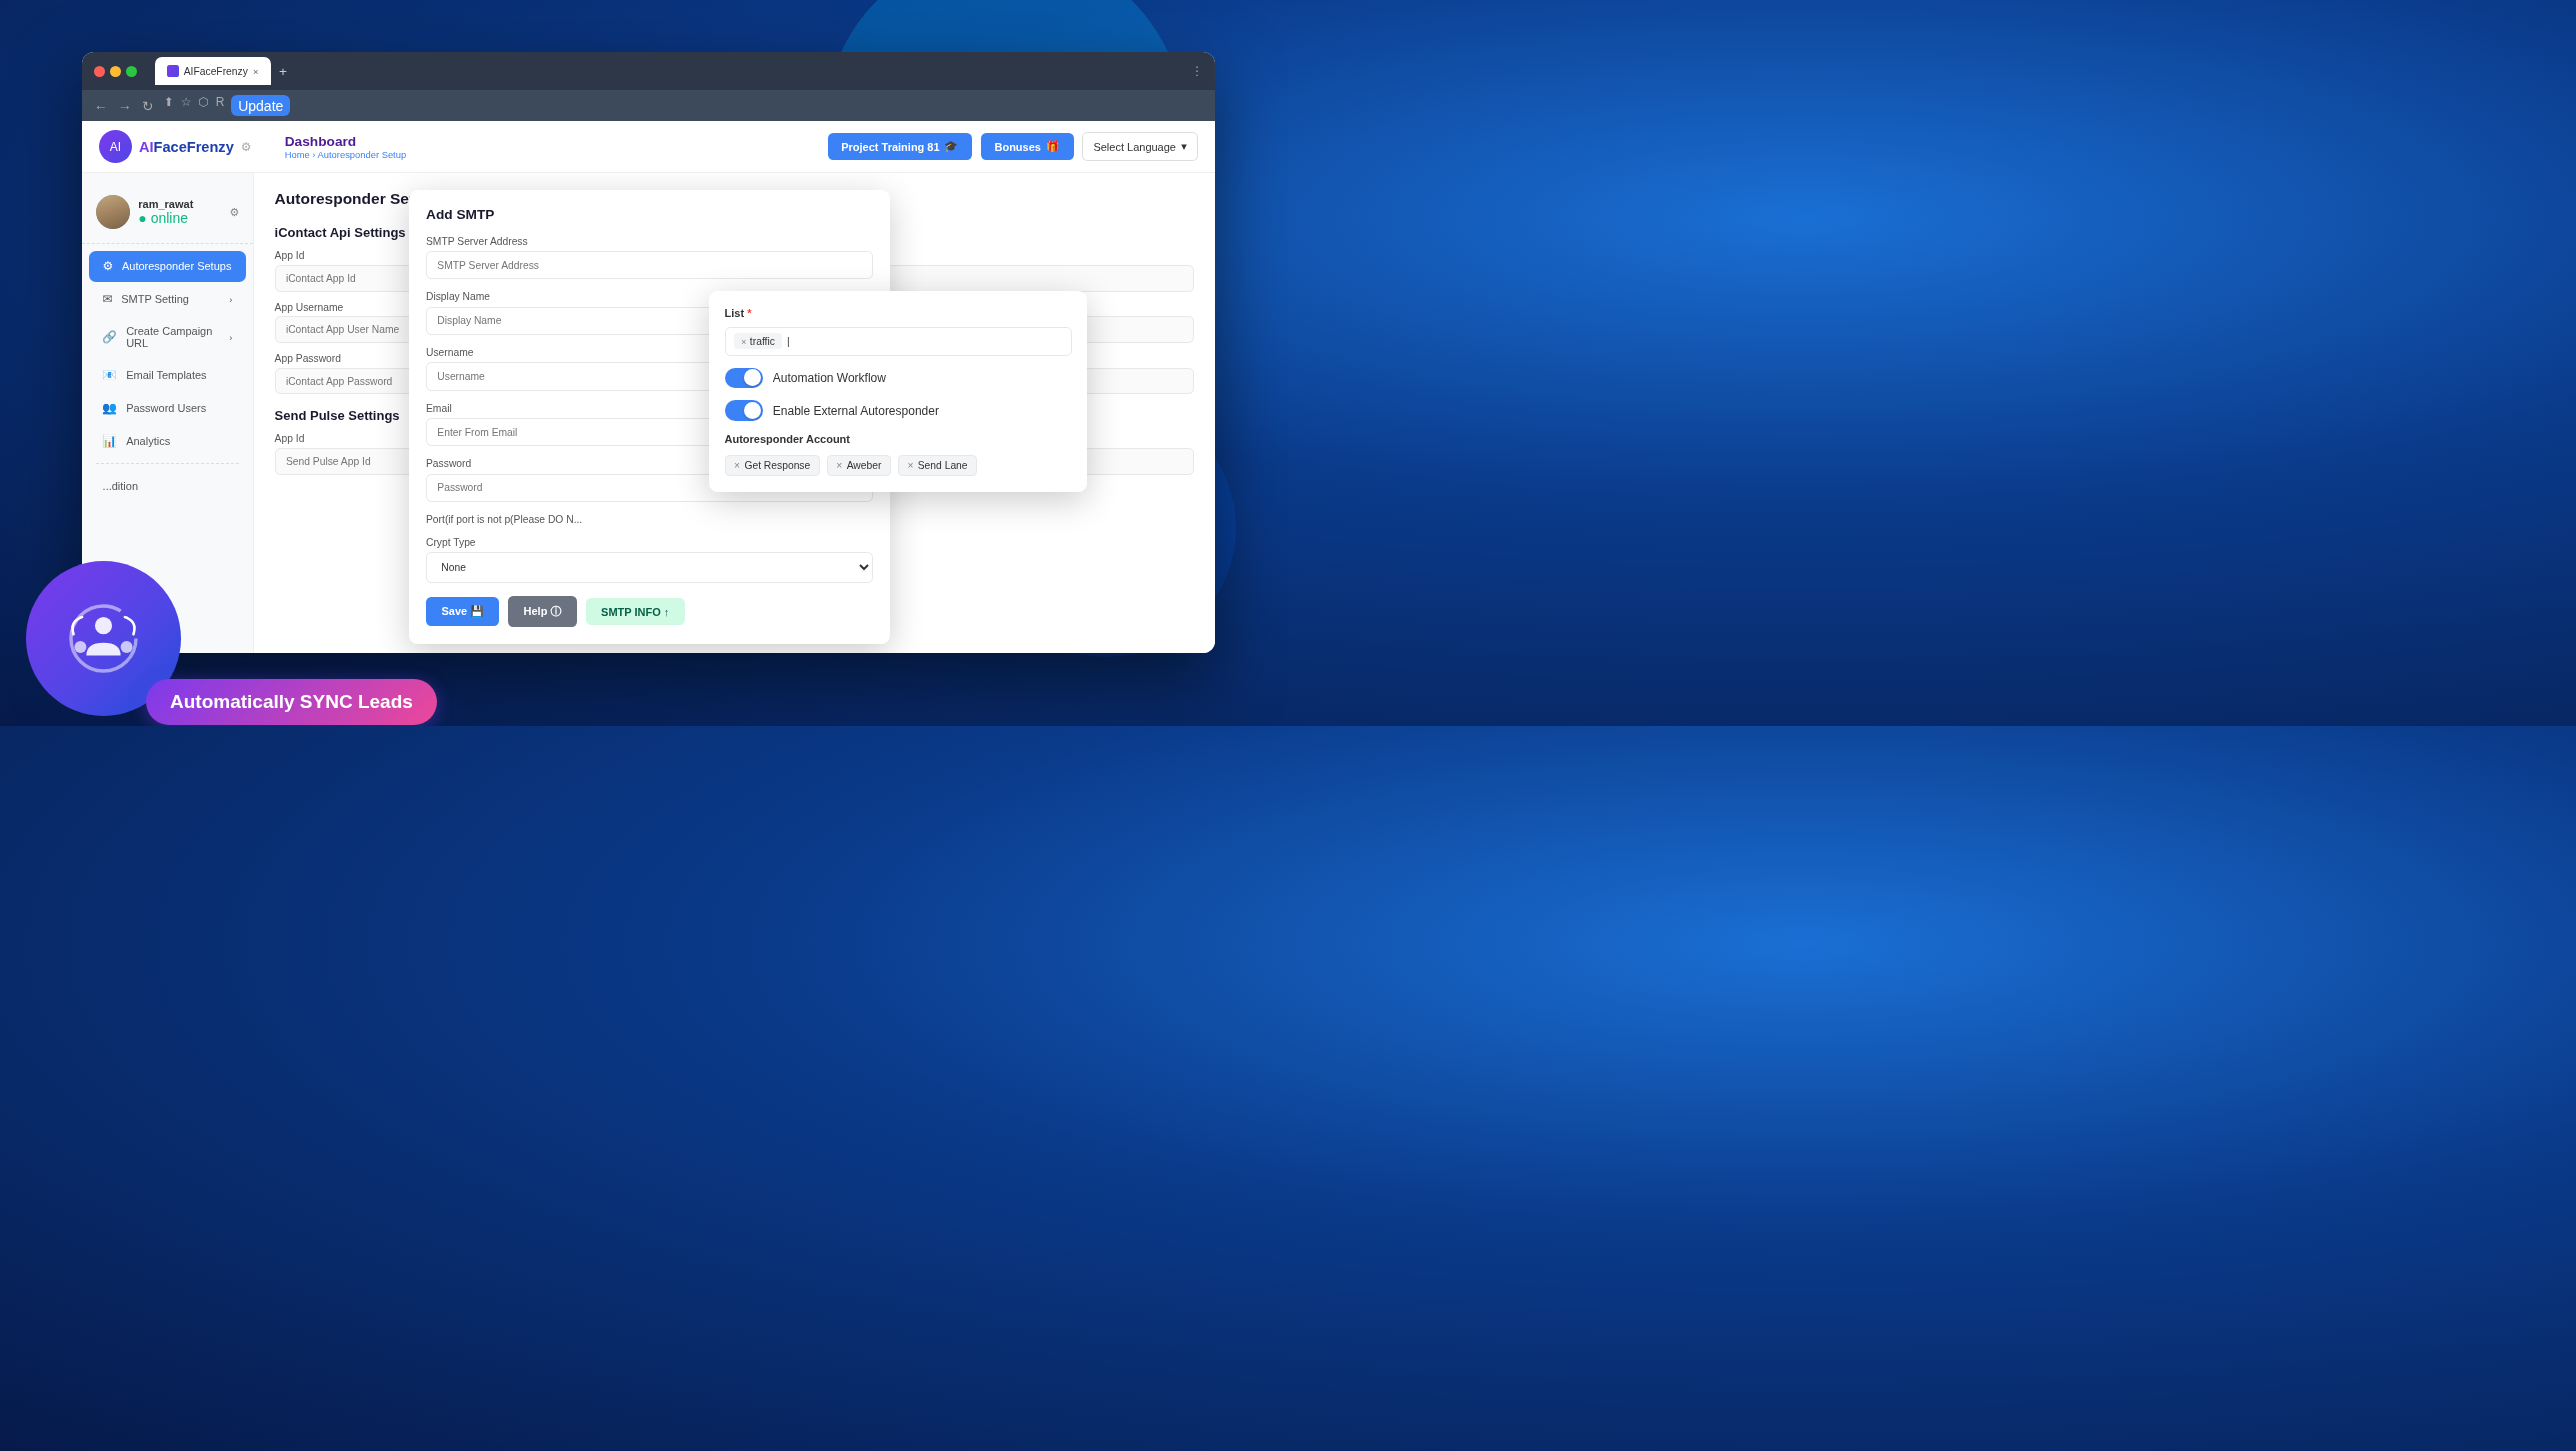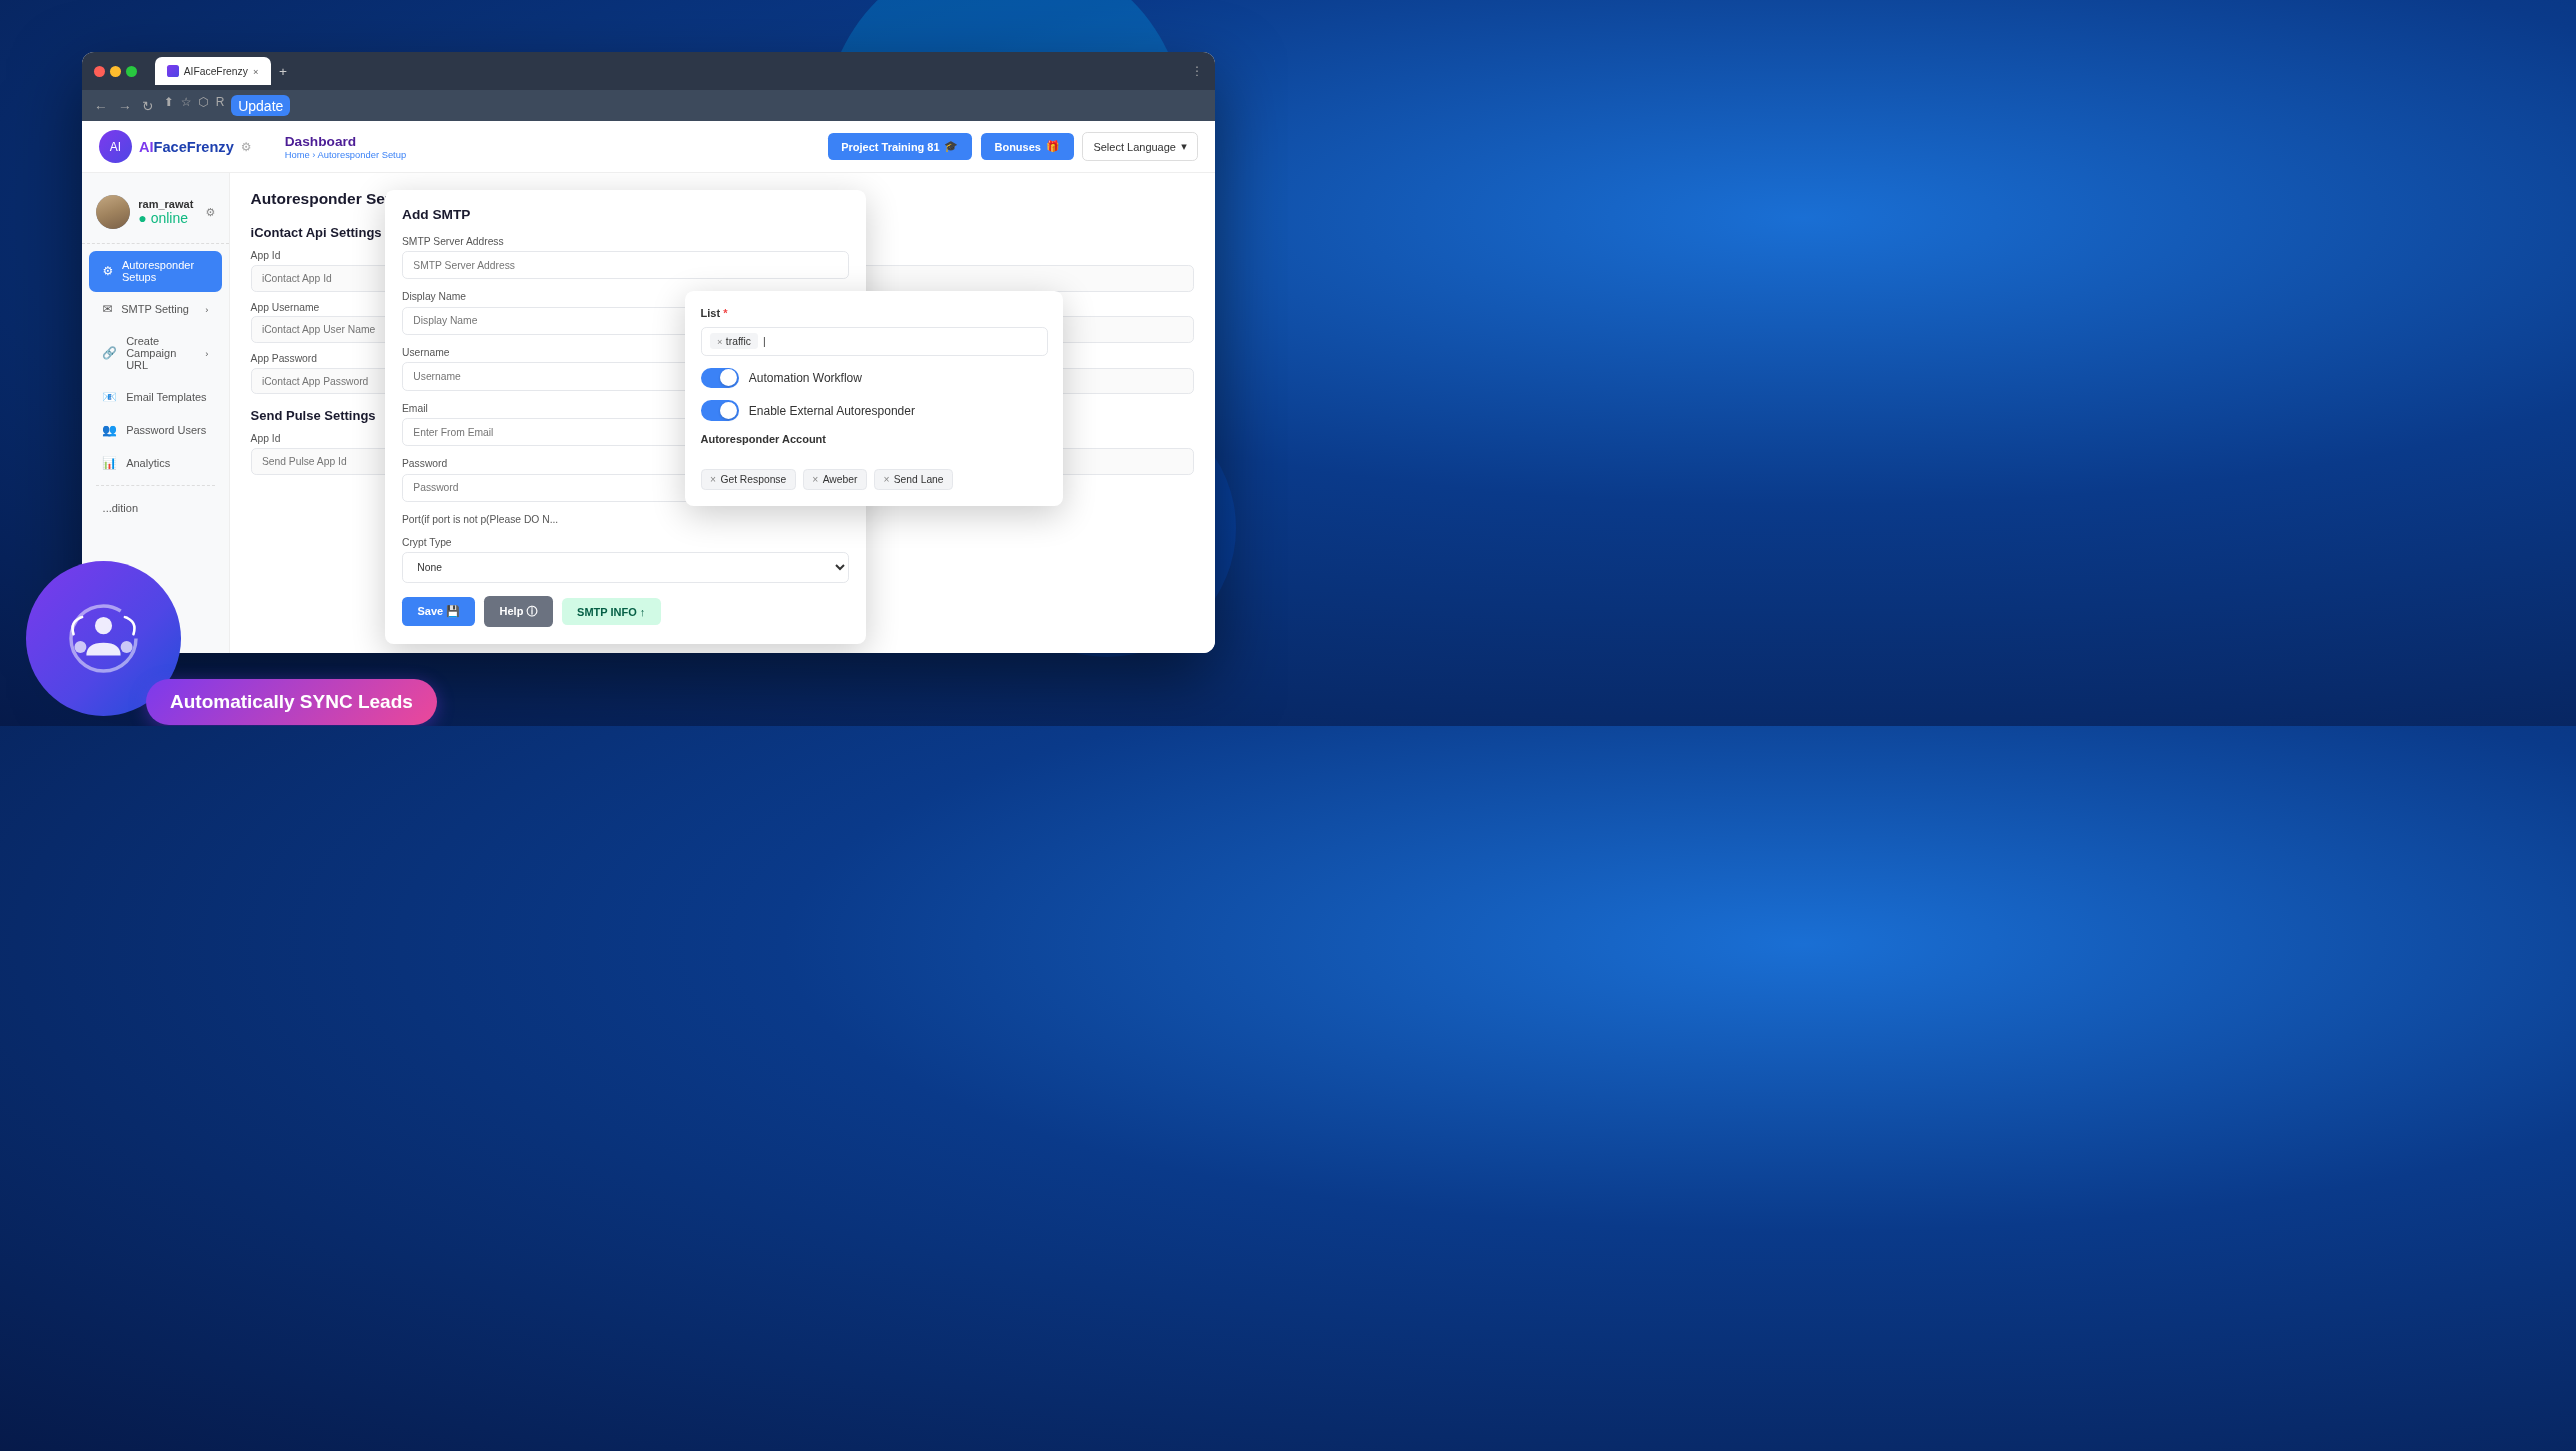--- a/index.html
+++ b/index.html
@@ -221,21 +221,21 @@
       font-size: 11px;
       color: #333;
       display: flex;
       align-items: center;
       gap: 5.2px;
       cursor: pointer;
     }
 
     
     .sidebar {
-      width: 148px;
+      width: 172px;
       background: #f8f9fa;
       border-right: 0.9px solid #eee;
       padding-top: 13.7px;
       flex-shrink: 0;
     }
     .user-profile {
       display: flex;
       align-items: center;
       gap: 8.6px;
       padding: 8.6px 13.7px 13.7px;
@@ -486,21 +486,21 @@
       color: #333;
     }
 
     .autoresponder-section {
       margin-top: 5.2px;
     }
     .auto-label {
       font-size: 11px;
       font-weight: 600;
       color: #333;
-      margin-bottom: 24px;
+      margin-bottom: 10px;
     }
     .account-tags {
       display: flex;
       gap: 6.9px;
       flex-wrap: wrap;
     }
     .account-tag {
       background: #f3f4f6;
       border-radius: 4.3px;
       padding: 4.3px 8.6px;

